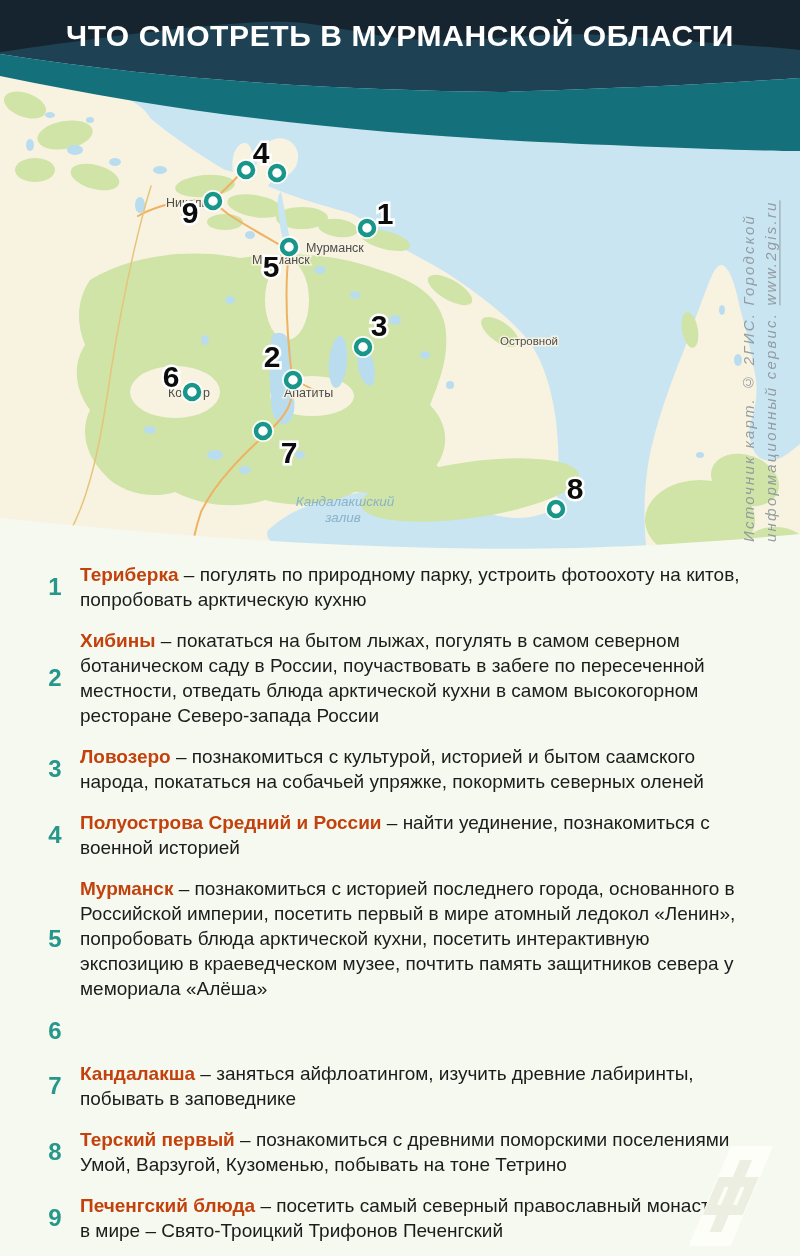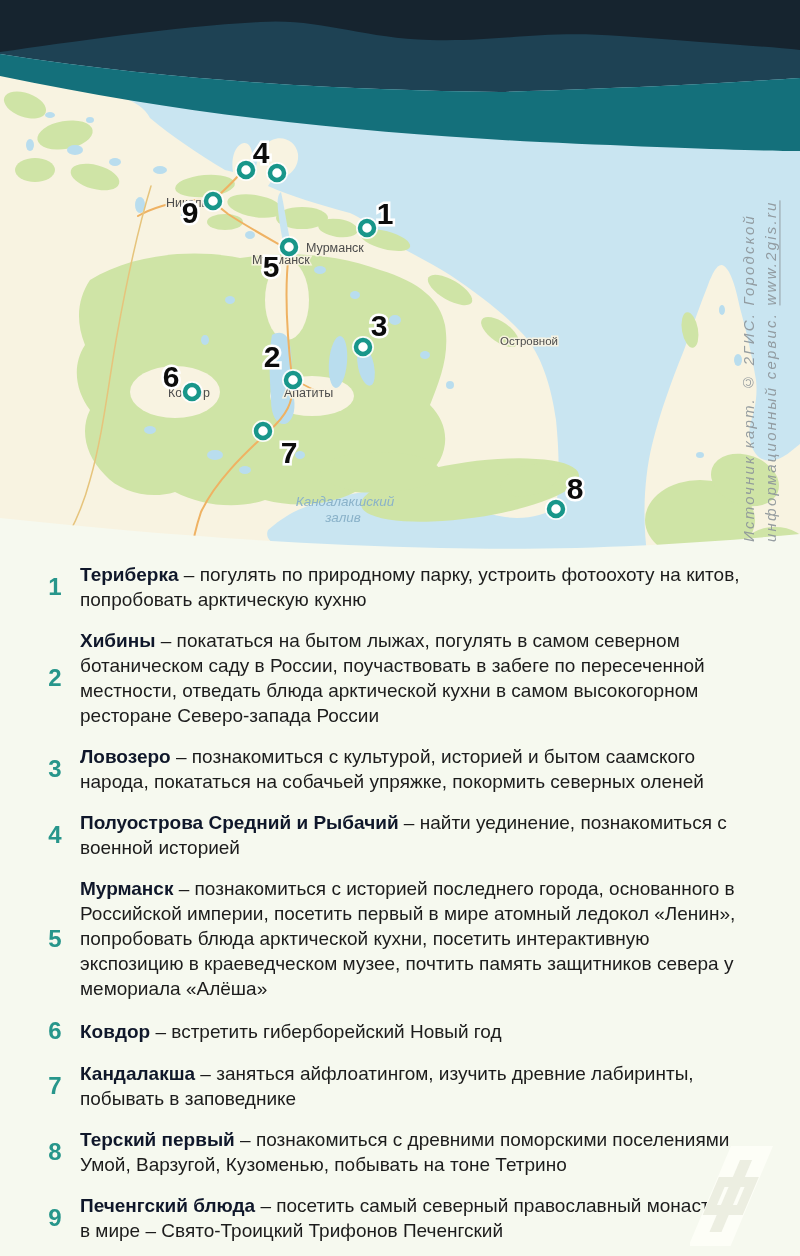--- a/index.html
+++ b/index.html
@@ -12,21 +12,21 @@
   .wm{position:absolute;writing-mode:vertical-rl;transform:rotate(180deg);font-style:italic;
       font-size:15px;letter-spacing:2.2px;color:#8d959a;opacity:.9;height:382px;top:160px;
       white-space:nowrap}
   .wm1{left:740px}.wm2{left:762px}
   .wm .u{text-decoration:underline}
   
   .list{position:absolute;top:562px;left:30px;width:742px}
   .item{display:flex;align-items:center;margin-bottom:16px}
   .num{width:50px;min-width:50px;text-align:center;color:#27968b;font-weight:700;font-size:24px}
   .txt{font-size:19px;line-height:25px;color:#1c1c1c;max-width:676px}
-  .txt b{color:#0f172a}
+  .txt b{color:#c2410c}
   .logo{position:absolute;right:14px;bottom:8px}
 </style>
 </head>
 <body>
 
 <div class="page">
 
   <svg class="map-svg" width="800" height="560" viewBox="0 0 800 560">
 
     <rect x="0" y="0" width="800" height="560" fill="#c9e5f1"></rect>
@@ -185,20 +185,21 @@
 
     <g>
       <path fill="#1e4254" d="M0,0 H800 V78 C740,82 640,88 500,92 C350,90 180,82 0,54 Z"></path>
       <path fill="#16242f" d="M0,0 H800 V50 C760,46 700,42 620,36 C540,30 500,42 430,40 C360,38 320,18 260,22 C180,26 70,42 0,52 Z"></path>
       <path fill="#14707b" d="M0,54 C180,82 350,90 500,92 C640,88 740,82 800,78 L800,151 C760,151 670,148 540,142 C380,134 200,118 0,76 Z"></path>
     </g>
 
     <path fill="#f6f9ef" d="M0,518 C150,534 300,545 440,548 C580,551 690,544 800,534 L800,560 H0 Z"></path>
   </svg>
 
+  <div class="page-title">ЧТО СМОТРЕТЬ В МУРМАНСКОЙ ОБЛАСТИ</div>
 
   <div class="wm wm1">Источник карт. © 2ГИС. Городской</div>
   <div class="wm wm2"><span>информационный сервис. </span><span class="u">www.2gis.ru</span></div>
 
   <div class="list">
 
     <div class="item">
       <div class="num">1</div>
       <div class="txt"><b>Териберка</b> <span>– погулять по природному парку, устроить фотоохоту на китов, попробовать арктическую кухню</span></div>
     </div>
@@ -208,31 +209,30 @@
       <div class="txt"><b>Хибины</b> <span>– покататься на бытом лыжах, погулять в самом северном ботаническом саду в России, поучаствовать в забеге по пересеченной местности, отведать блюда арктической кухни в самом высокогорном ресторане Северо-запада России</span></div>
     </div>
 
     <div class="item">
       <div class="num">3</div>
       <div class="txt"><b>Ловозеро</b> <span>– познакомиться с культурой, историей и бытом саамского народа, покататься на собачьей упряжке, покормить северных оленей</span></div>
     </div>
 
     <div class="item">
       <div class="num">4</div>
-      <div class="txt"><b>Полуострова Средний и Рыбачий</b> <span>– найти уединение, познакомиться с военной историей</span></div>
+      <div class="txt"><b>Полуострова Средний и России</b> <span>– найти уединение, познакомиться с военной историей</span></div>
     </div>
 
     <div class="item">
       <div class="num">5</div>
       <div class="txt"><b>Мурманск</b> <span>– познакомиться с историей последнего города, основанного в Российской империи, посетить первый в мире атомный ледокол «Ленин», попробовать блюда арктической кухни, посетить интерактивную экспозицию в краеведческом музее, почтить память защитников севера у мемориала «Алёша»</span></div>
     </div>
 
     <div class="item">
       <div class="num">6</div>
-      <div class="txt"><b>Ковдор</b> <span>– встретить гиберборейский Новый год</span></div>
     </div>
 
     <div class="item">
       <div class="num">7</div>
       <div class="txt"><b>Кандалакша</b> <span>– заняться айфлоатингом, изучить древние лабиринты, побывать в заповеднике</span></div>
     </div>
 
     <div class="item">
       <div class="num">8</div>
       <div class="txt"><b>Терский первый</b> <span>– познакомиться с древними поморскими поселениями Умой, Варзугой, Кузоменью, побывать на тоне Тетрино</span></div>

